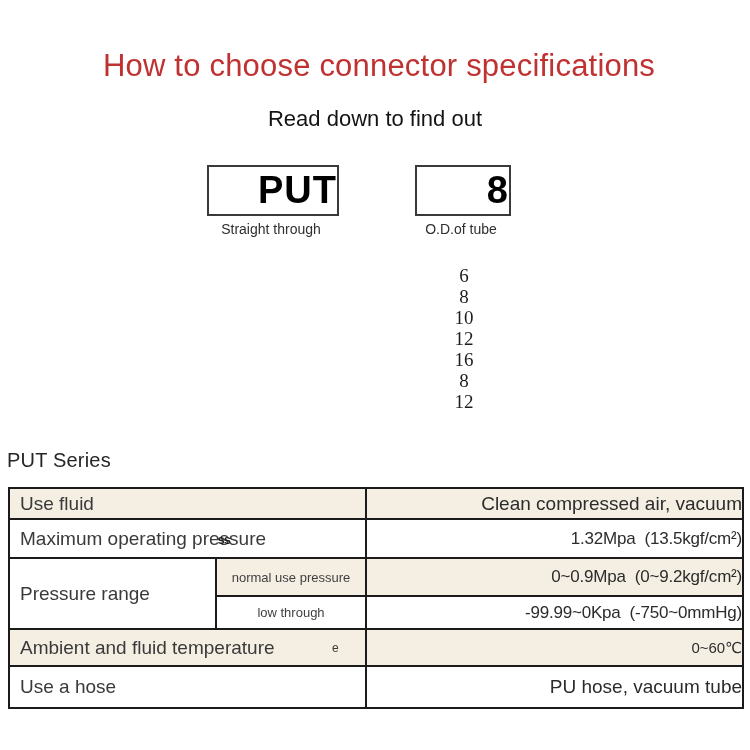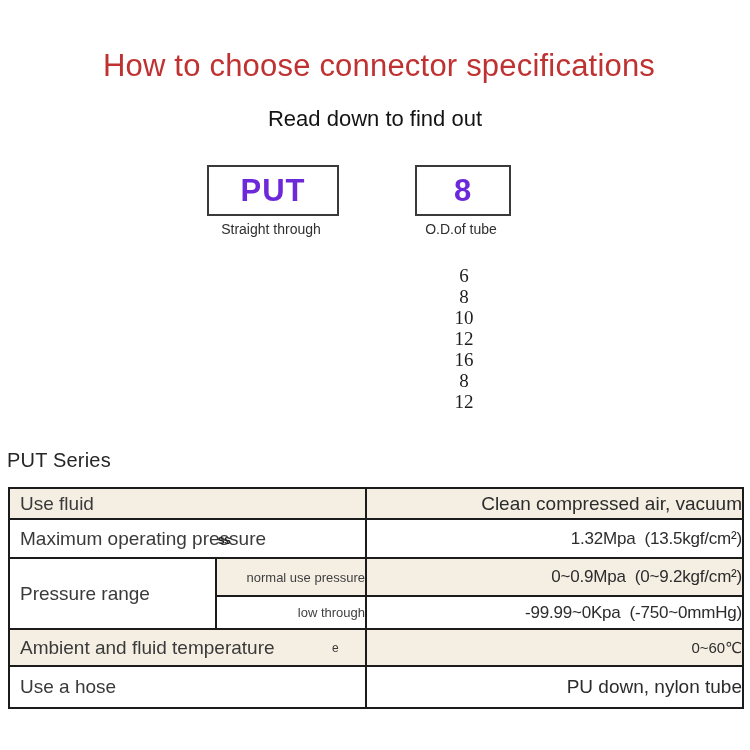--- a/index.html
+++ b/index.html
@@ -13,22 +13,22 @@
     text-align:center;font-size:31px;font-weight:500;letter-spacing:0.2px;
     color:#bf3231;
   }
   .subtitle{
     position:absolute;top:90px;left:0;width:100%;
     text-align:center;font-size:22px;color:#141414;margin-top:16px;
   }
   
   .code-box{
     position:absolute;border:2px solid #3a3a3a;background:#fff;
-    display:flex;align-items:center;justify-content:center;
-    font-weight:700;font-size:31px;color:#6d28d9;letter-spacing:1px;
+    display:flex;align-items:center;justify-content:flex-end;
+    font-weight:700;font-size:38px;color:#000000;letter-spacing:1px;
   }
   .box-put{left:207px;top:165px;width:128px;height:47px;}
   .box-size{left:415px;top:165px;width:92px;height:47px;}
   .caption{
     position:absolute;top:221px;text-align:center;font-size:14px;color:#2f2f2f;
   }
   .cap-put{left:171px;width:200px;}
   .cap-size{left:361px;width:200px;}
   
   .size-list{
@@ -45,21 +45,21 @@
   table.spec-table{
     position:absolute;left:8px;top:487px;width:734px;
     border-collapse:collapse;table-layout:fixed;
   }
   .spec-table td{
     border:2px solid #1b1b1b;padding:0;vertical-align:middle;
     color:#3a3a3a;overflow:hidden;
   }
   .spec-table td.beige{background:#f5efe3;}
   .spec-table td.label{padding-left:10px;font-size:19px;text-align:left;position:relative;}
-  .spec-table td.sub{font-size:13px;text-align:right;color:#3f3f3f;}
+  .spec-table td.sub{font-size:13px;text-align:center;color:#3f3f3f;}
   .spec-table td.value{text-align:right;color:#2c2c2c;}
   .v-lg{font-size:19px;}
   .v-num{font-size:17px;letter-spacing:-0.2px;}
   .v-temp{font-size:15px;margin-left:44px;}
   
   .olap{position:relative;display:inline-block;text-align:right;}
   .olap .dup{
     position:absolute;left:-2px;top:4px;
     font-size:13px;font-weight:700;letter-spacing:-1px;color:#1d1d1d;
   }
@@ -128,18 +128,18 @@
       <td class="value v-num">-99.99~0Kpa &nbsp;(-750~0mmHg)</td>
     </tr>
 
     <tr style="height:37px">
       <td colspan="2" class="label beige"><span>Ambient and fluid temperature</span><span class="stray-e">e</span></td>
       <td class="value v-temp beige">0~60℃</td>
     </tr>
 
     <tr style="height:42px">
       <td colspan="2" class="label">Use a hose</td>
-      <td class="value v-lg">PU down, nylon tube</td>
+      <td class="value v-lg">PU hose, vacuum tube</td>
     </tr>
   </tbody>
     </table>
 
 </div>
 
 </body></html>

